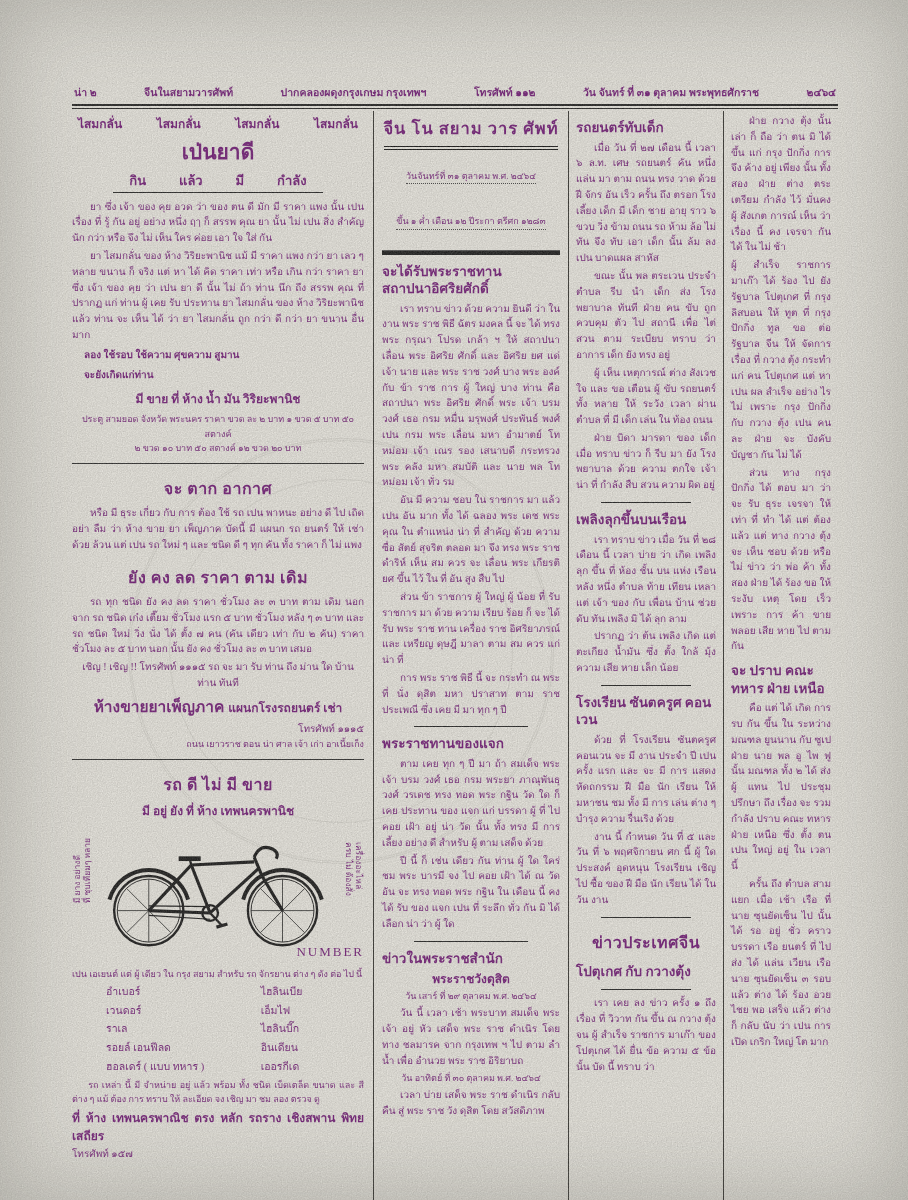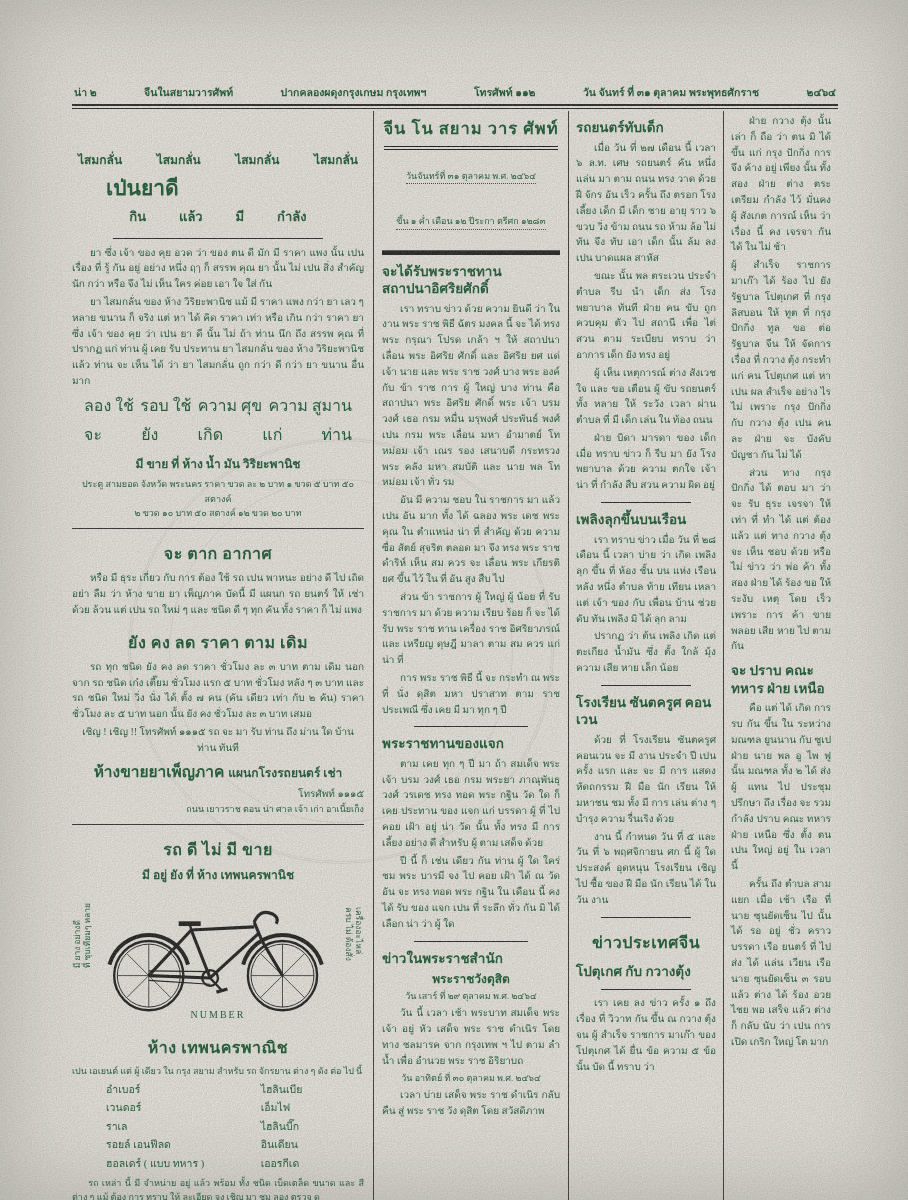--- a/index.html
+++ b/index.html
@@ -1,18 +1,18 @@
 <!DOCTYPE html>
 <html><head>
 <meta charset="utf-8">
 <style>
   html,body{margin:0;padding:0;}
   body{width:908px;height:1200px;background:#b9b8b3;font-family:"Liberation Serif",serif;}
   .page{position:relative;width:908px;height:1200px;background:#e7e5de;overflow:hidden;
-        box-shadow:inset 0 0 90px rgba(90,88,80,.35);color:#14532d;}
+        box-shadow:inset 0 0 90px rgba(90,88,80,.35);color:#701a75;}
   .noise{position:absolute;left:0;top:0;pointer-events:none;z-index:6;}
   .watermark{position:absolute;left:128px;top:438px;width:420px;height:420px;border:3px double #6f6e66;
              border-radius:50%;opacity:.14;z-index:1;}
   .watermark .inner{position:absolute;left:38px;top:38px;right:38px;bottom:38px;border:1.5px solid #6f6e66;border-radius:50%;}
   .content{position:absolute;left:72px;top:84px;width:766px;z-index:2;}
   .topline{display:flex;justify-content:space-between;align-items:baseline;font-size:10.5px;font-weight:bold;padding:0 2px;}
   .dbl-rule{border-top:2.5px solid #222;border-bottom:1px solid #222;height:2px;margin-top:3px;}
   .cols{display:flex;margin-top:2px;height:1092px;overflow:hidden;}
   .c{overflow:hidden;font-size:10px;line-height:1.58;text-align:justify;}
   .c1{width:292px;padding-right:9px;}
@@ -23,32 +23,32 @@
   p.body.noind{text-indent:0;}
   .h-xl{font-size:16px;font-weight:bold;text-align:center;margin:12px 0 4px;letter-spacing:.5px;}
   .h-lg{font-size:13.5px;font-weight:bold;text-align:left;margin:8px 0 3px;line-height:1.3;}
   .h-md{font-size:12px;font-weight:bold;text-align:center;margin:6px 0 3px;}
   .rule{border:none;border-top:1.2px solid #2b2b2b;margin:8px 0;}
   .art-div{width:64%;margin:9px auto 5px;border-top:1.5px solid #222;}
   .center{text-align:center;}
   .right{text-align:right;}
   .small{font-size:9px;}
   
-  .sk-row{display:flex;justify-content:space-between;font-size:12px;font-weight:bold;padding:4px 6px 0;margin-top:36px;}
-  .sk-title{display:flex;justify-content:flex-start;font-size:21px;font-weight:bold;padding:2px 34px 0;}
+  .sk-row{display:flex;justify-content:space-between;font-size:12px;font-weight:bold;padding:4px 6px 0;}
+  .sk-title{display:flex;justify-content:center;font-size:21px;font-weight:bold;padding:2px 34px 0;}
   .sk-sub{display:flex;justify-content:space-around;font-size:13px;font-weight:bold;width:72%;margin:2px auto 6px;
-          border-bottom:1.5px solid #222;padding-bottom:10px;}
-  .grid-row{display:flex;justify-content:space-between;font-size:16px;font-weight:normal;padding:2px 12px;}
+          border-bottom:1.5px solid #222;padding-bottom:0;}
+  .grid-row{display:flex;font-size:10px;font-weight:bold;padding:2px 12px;}
   
   .bike-wrap{position:relative;margin:4px 0;}
   .vtxt{position:absolute;font-size:8.5px;writing-mode:vertical-rl;line-height:1.2;}
   .vt-l{left:0;top:14px;transform:rotate(180deg);}
   .vt-r{right:0;top:18px;}
   .bike-svg{display:block;margin:0 auto;}
-  .bike-label{text-align:center;font-size:10px;letter-spacing:2px;margin-top:-8px;}
+  .bike-label{text-align:right;font-size:13px;letter-spacing:2px;margin-top:-8px;}
   .brand-row{display:flex;padding:1px 0 1px 34px;font-size:10.5px;gap:36px;}
   .brand-row .bl{width:46%;}
   
   .mast{text-align:center;padding-top:5px;}
   .mast-title{font-size:16.5px;font-weight:bold;letter-spacing:1px;white-space:nowrap;}
   .mast-rule{border-top:1.5px solid #111;border-bottom:1px solid #111;height:2px;margin:4px 2px;}
   .mast-date{font-size:9px;border-bottom:1px dotted #444;display:inline-block;margin:15px 0;}
   .mast-bar{height:4px;background:#1b1b1b;margin:5px 0 2px;border-top:1px solid #555;}
   .firm-lg{font-size:15.5px;font-weight:bold;text-align:center;margin:4px 0 2px;}
   .firm-md{font-size:12px;font-weight:bold;}
@@ -178,21 +178,20 @@
                 <line x1="148" y1="131" x2="162" y2="127" stroke-width="4"></line>
                 <line x1="62" y1="104" x2="140" y2="105" stroke-width="1.5"></line>
                 <line x1="62" y1="116" x2="140" y2="121" stroke-width="1.5"></line>
                 <path d="M196 42 q 8 -18 24 -10 q 8 5 4 12" stroke-width="4"></path>
                 <line x1="100" y1="44" x2="128" y2="44" stroke-width="6"></line>
                 <line x1="114" y1="44" x2="116" y2="52" stroke-width="3"></line>
               </g>
             </svg>
             <div class="bike-label">NUMBER</div>
           </div>
-          <div class="h-xl">ห้าง เทพนครพาณิช</div>
           <p class="body noind small">เปน เอเยนต์ แต่ ผู้ เดียว ใน กรุง สยาม สำหรับ รถ จักรยาน ต่าง ๆ ดัง ต่อ ไป นี้</p>
           <div class="brand-row">
             <span class="bl">อำเบอร์</span>
             <span>ไฮลินเบีย</span>
           </div>
           <div class="brand-row">
             <span class="bl">เวนดอร์</span>
             <span>เอ็มไฟ</span>
           </div>
           <div class="brand-row">

